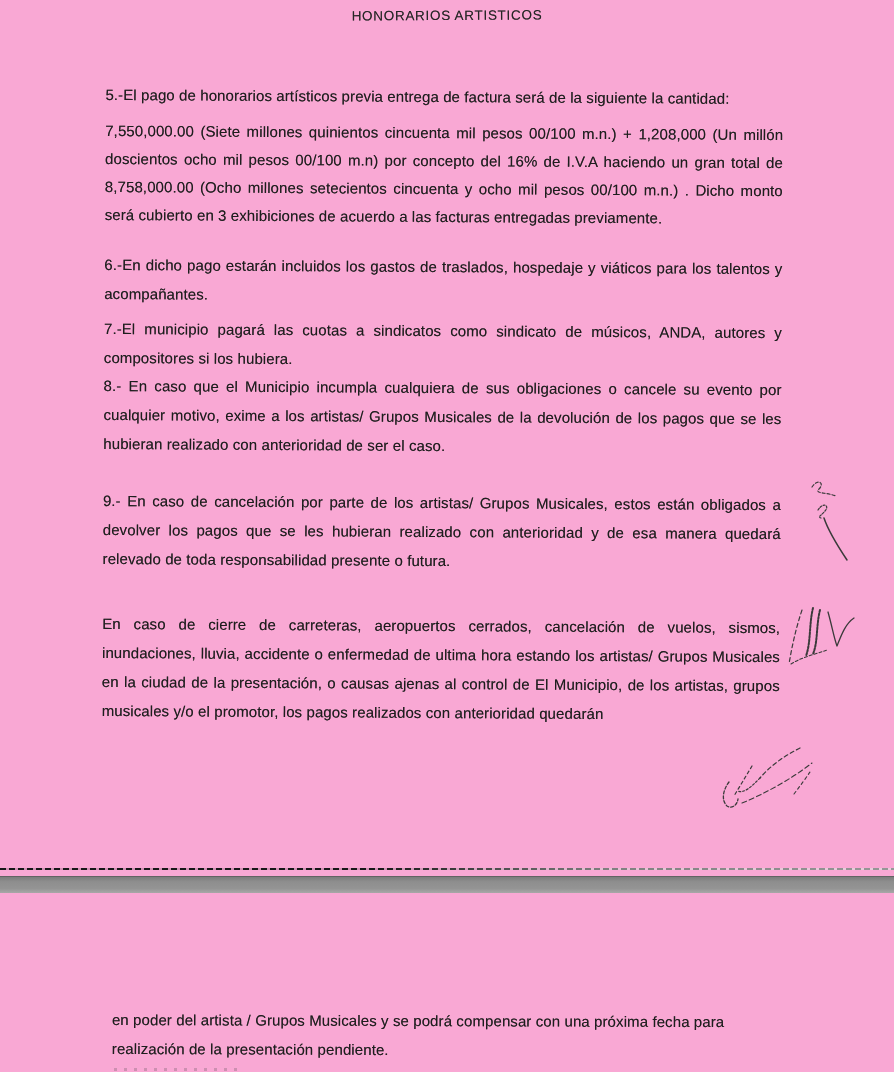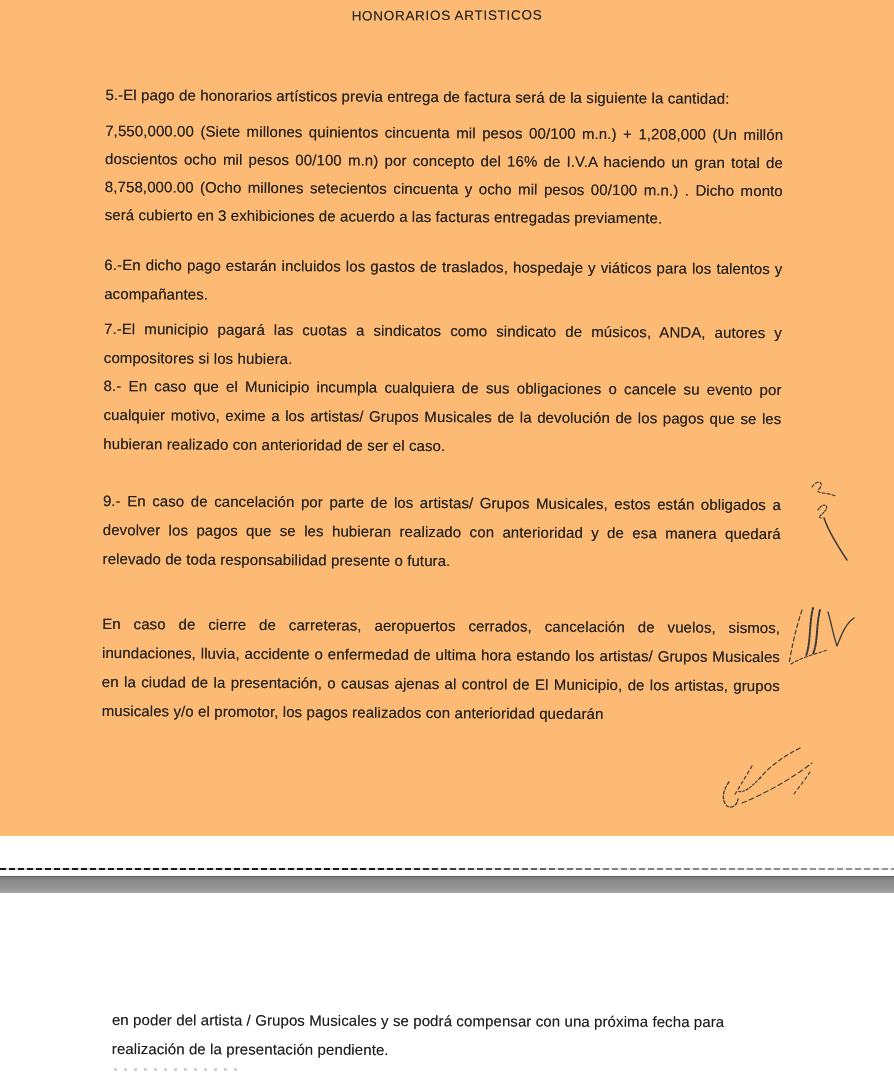--- a/index.html
+++ b/index.html
@@ -4,22 +4,22 @@
 <style>
   html, body {
     margin: 0; padding: 0;
     width: 894px; height: 1072px;
     background: #ffffff;
     overflow: hidden;
     font-family: "Liberation Sans", sans-serif;
   }
   .canvas {
     position: relative;
-    width: 894px; height: 836px;
-    background: #fdba74;
+    width: 894px; height: 1072px;
+    background: #f9a8d4;
   }
   
   .doc-title {
     position: absolute;
     left: 0; top: 8px; width: 894px;
     text-align: center;
     font-size: 13.5px;
     font-weight: 400;
     letter-spacing: 0.7px;
     color: #262626;

